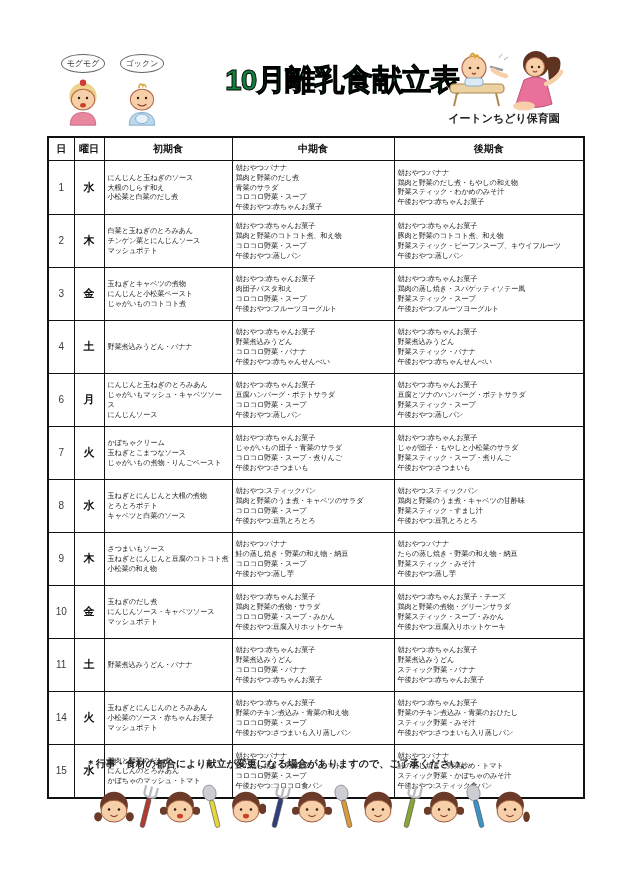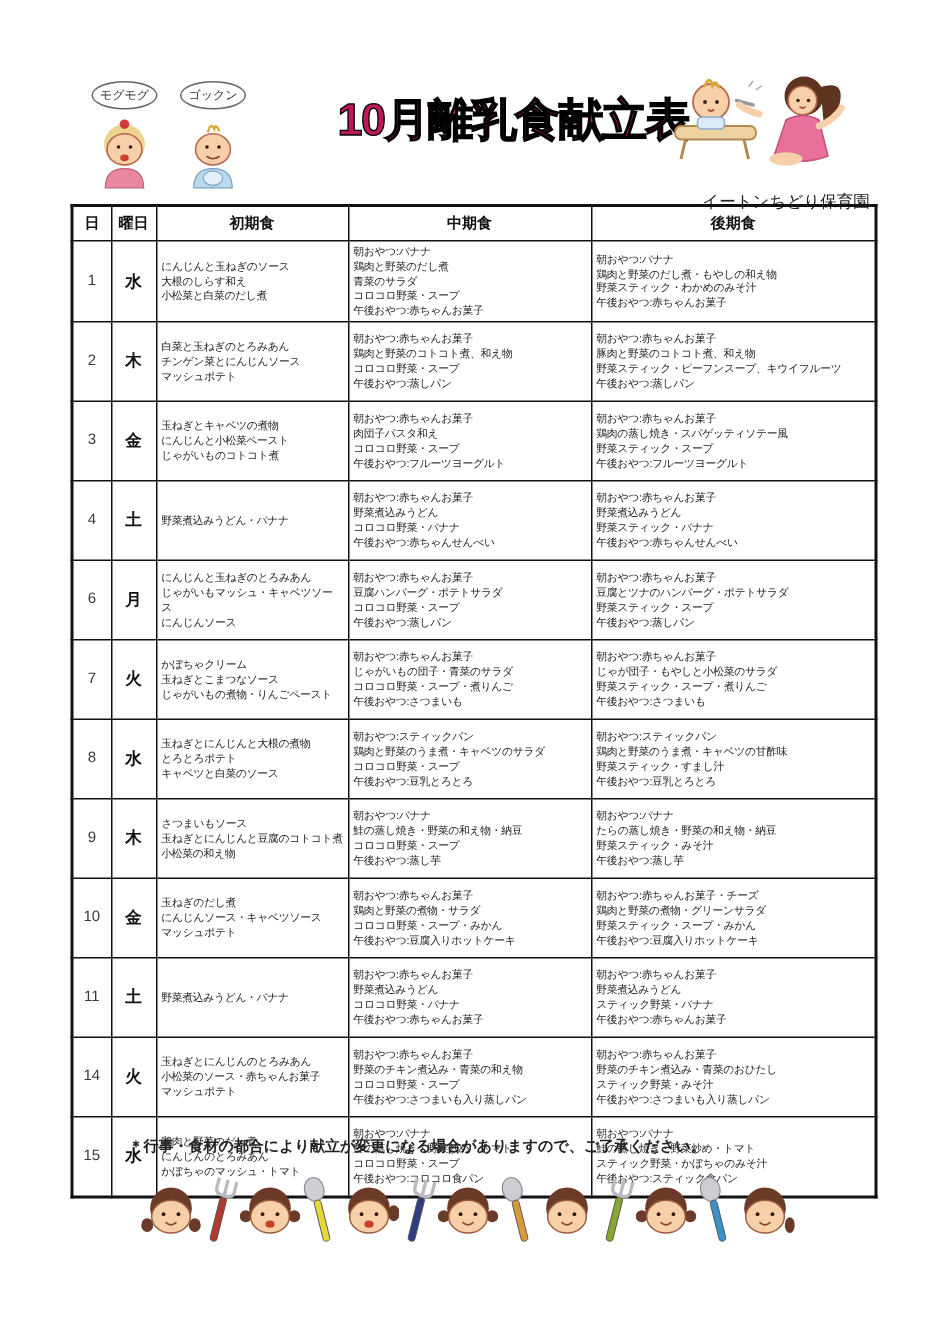--- a/index.html
+++ b/index.html
@@ -5,24 +5,24 @@
   html,body{margin:0;padding:0;background:#fff;}
   #page{position:relative;width:624px;height:888px;background:#ffffff;overflow:hidden;
         font-family:"Liberation Sans",sans-serif;color:#1a1a1a;}
 
   
   .hdr-kids{position:absolute;left:56px;top:54px;display:flex;gap:5px;}
   .kid-col{display:flex;flex-direction:column;align-items:center;width:54px;}
   .bubble{border:1.4px solid #666;border-radius:50%;background:#fff;font-size:8px;
           padding:3px 5px;white-space:nowrap;color:#333;margin-bottom:1px;}
   .page-title{position:absolute;left:225px;top:60px;margin:0;font-size:30px;font-weight:bold;
-              letter-spacing:-1px;color:#be185d;-webkit-text-stroke:0.9px #000;white-space:nowrap;}
+              letter-spacing:-1px;color:#15803d;-webkit-text-stroke:0.9px #000;white-space:nowrap;}
   .hdr-right{position:absolute;left:444px;top:48px;}
-  .school{position:absolute;left:448px;top:111px;width:152px;text-align:center;
-          font-size:11px;font-weight:normal;color:#222;white-space:nowrap;margin-top:16px;}
+  .school{position:absolute;left:428px;top:111px;width:152px;text-align:center;
+          font-size:11px;font-weight:bold;color:#222;white-space:nowrap;}
 
   
   table.menu{position:absolute;left:47px;top:136px;width:536px;border-collapse:collapse;
              table-layout:fixed;border:2px solid #111;}
   .menu th,.menu td{border:1.5px solid #111;}
   .menu th{font-size:10px;font-weight:bold;height:20px;text-align:center;color:#111;}
   .menu td{height:48px;vertical-align:middle;}
   td.c-day{text-align:center;font-size:10px;color:#3a3a3a;}
   td.c-wd{text-align:center;font-size:11px;font-weight:bold;color:#111;}
   td.c-menu{font-size:7.2px;line-height:9.8px;letter-spacing:-0.2px;color:#222;

